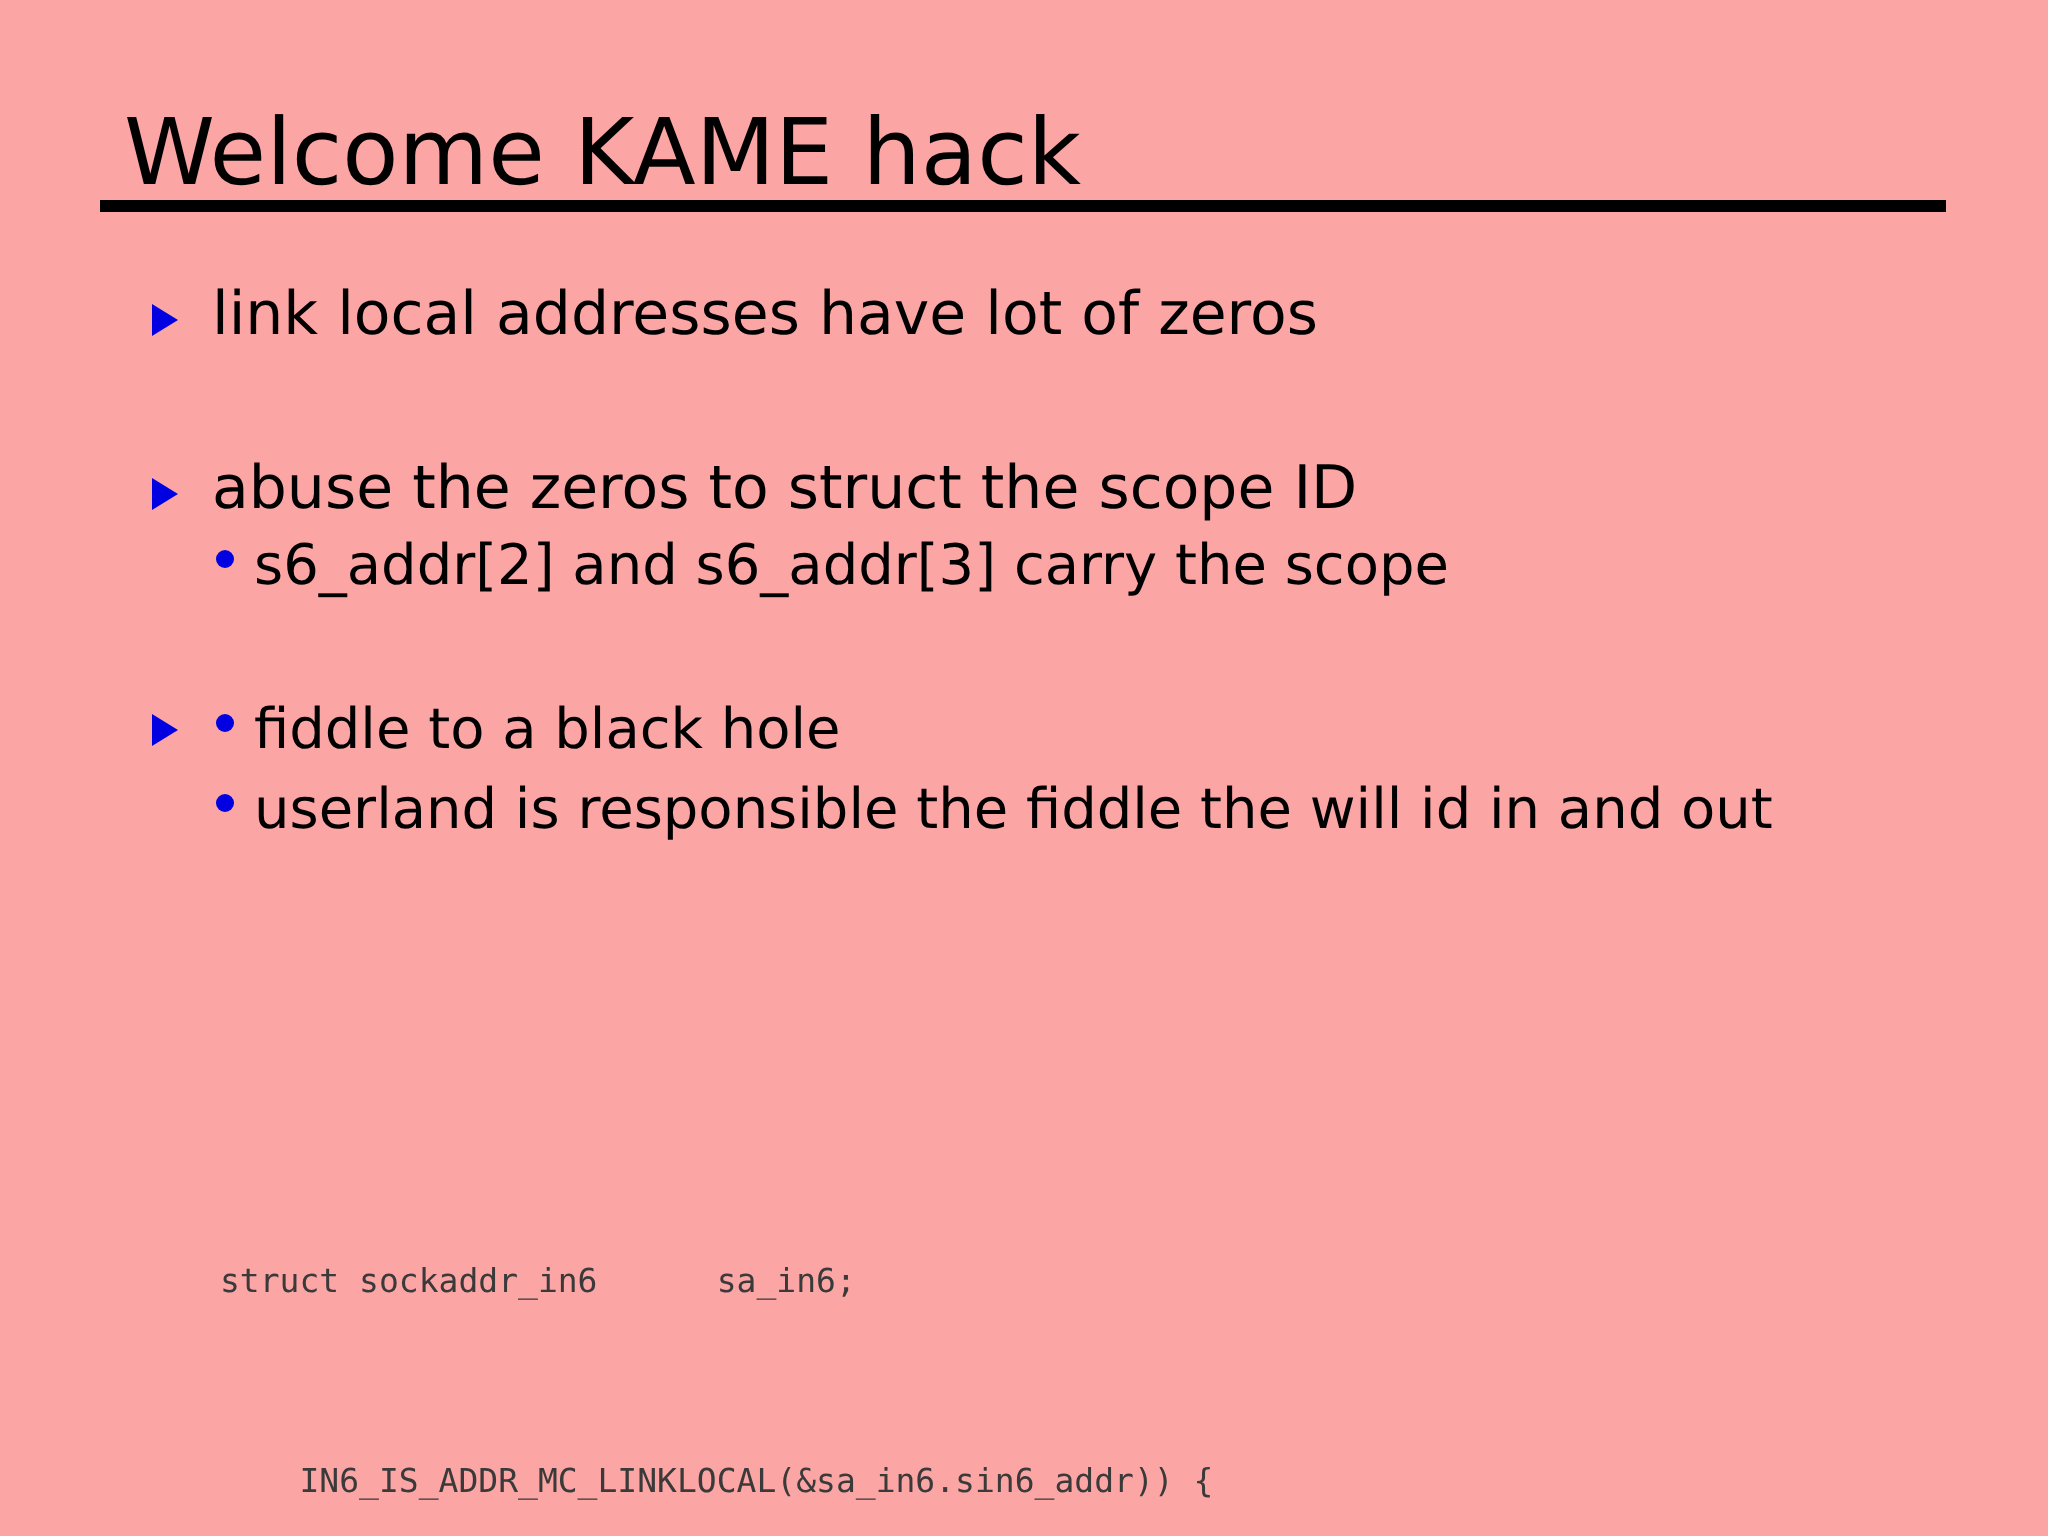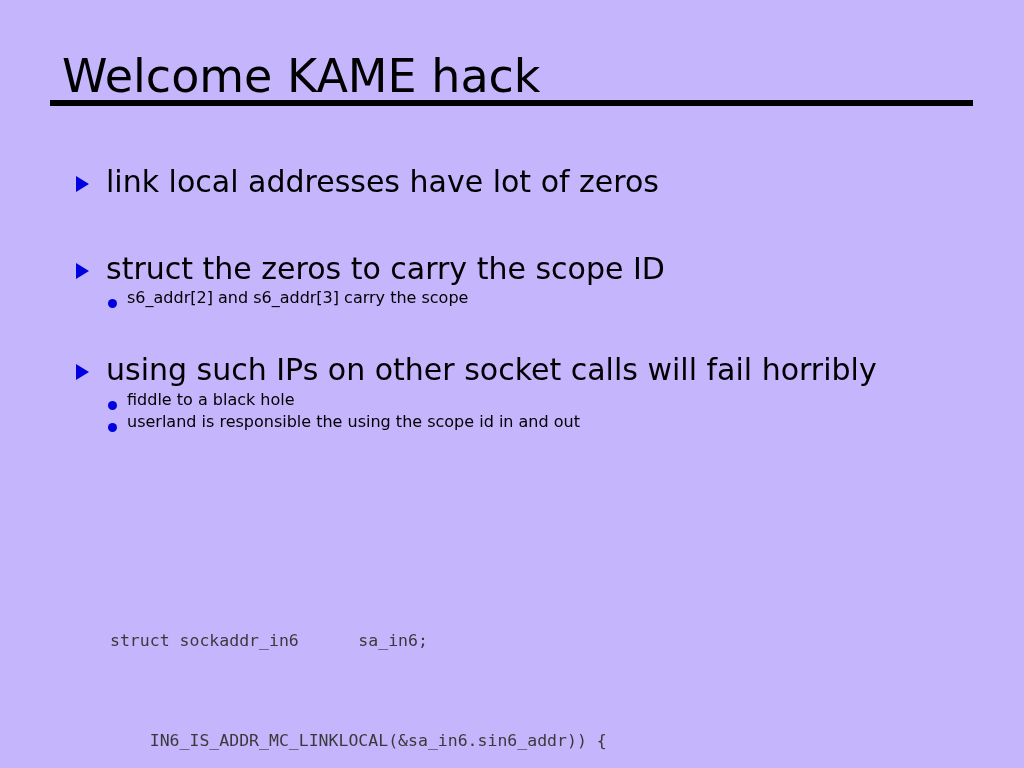--- a/index.html
+++ b/index.html
@@ -12,21 +12,21 @@
     background: #ffffff;
     font-family: "DejaVu Sans", sans-serif;
     overflow: hidden;
     position: relative;
   }
 
   .slide {
     position: relative;
     width: 1024px;
     height: 768px;
-    background: #c4b5fd;
+    background: #fca5a5;
   }
 
   
   .slide-title {
     position: absolute;
     left: 62px;
     top: 52px;
     font-family: "DejaVu Sans", sans-serif;
     font-size: 46px;
     font-weight: normal;
@@ -44,21 +44,20 @@
     height: 6px;
     background: #000000;
   }
 
   
   .body-area {
     position: absolute;
     left: 0px;
     top: 140px;
     width: 996px;
-    margin-top: 24px;
   }
 
   .lvl1 {
     position: relative;
     padding-left: 106px;
     font-size: 30px;
     color: #000000;
     line-height: 1.22;
     margin: 0 0 0 0;
     max-width: 810px;
@@ -71,21 +70,21 @@
     width: 0;
     height: 0;
     border-top: 8px solid transparent;
     border-bottom: 8px solid transparent;
     border-left: 13px solid #0000e0;
   }
 
   .lvl2 {
     position: relative;
     padding-left: 127px;
-    font-size: 16px;
+    font-size: 28px;
     color: #000000;
     line-height: 1.42;
     max-width: 860px;
   }
 
   .lvl2 .dot {
     position: absolute;
     left: 108px;
     top: 12px;
     width: 9px;
@@ -126,43 +125,42 @@
 
     <div class="lvl1">
       <span class="tri"></span>
       <span>link local addresses have lot of zeros</span>
     </div>
 
     <div class="sp-after-b1"></div>
 
     <div class="lvl1">
       <span class="tri"></span>
-      <span>struct the zeros to carry the scope ID</span>
+      <span>abuse the zeros to struct the scope ID</span>
     </div>
 
     <div class="lvl2">
       <span class="dot"></span>
       <span>s6_addr[2] and s6_addr[3] carry the scope</span>
     </div>
 
     <div class="sp-after-b2"></div>
 
     <div class="lvl1">
       <span class="tri"></span>
-      <span>using such IPs on other socket calls will fail horribly</span>
     </div>
 
     <div class="lvl2">
       <span class="dot"></span>
       <span>fiddle to a black hole</span>
     </div>
 
     <div class="lvl2">
       <span class="dot"></span>
-      <span>userland is responsible the using the scope id in and out</span>
+      <span>userland is responsible the fiddle the will id in and out</span>
     </div>
 
   </div>
 
   <div class="code-block">
     <div class="code-line">struct sockaddr_in6      sa_in6;</div>
     <div class="code-line">    IN6_IS_ADDR_MC_LINKLOCAL(&amp;sa_in6.sin6_addr)) {</div>
     
     
     

